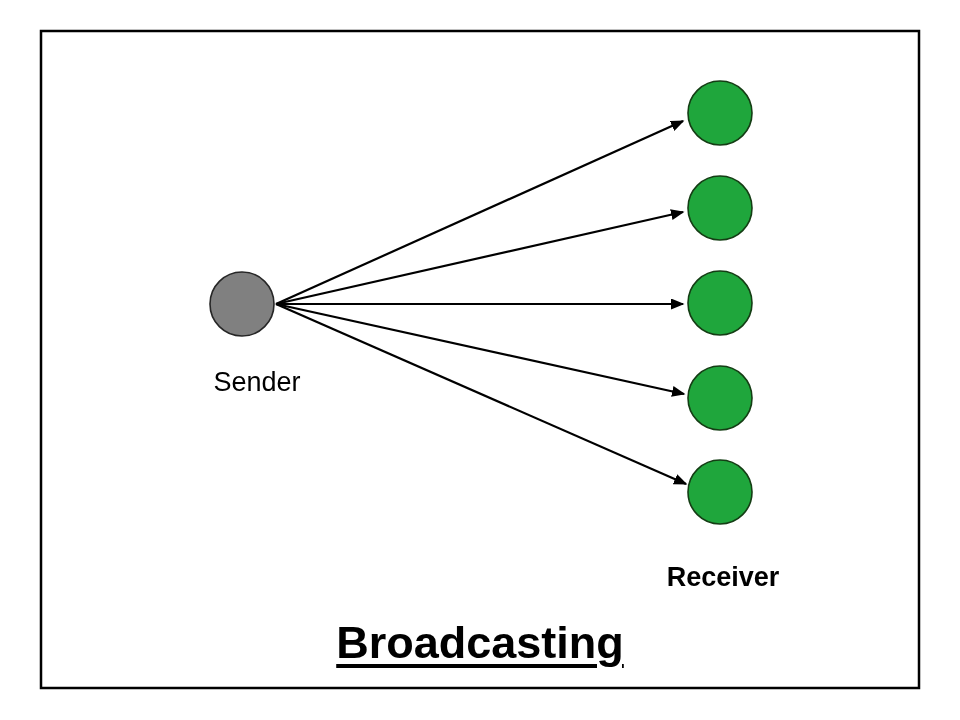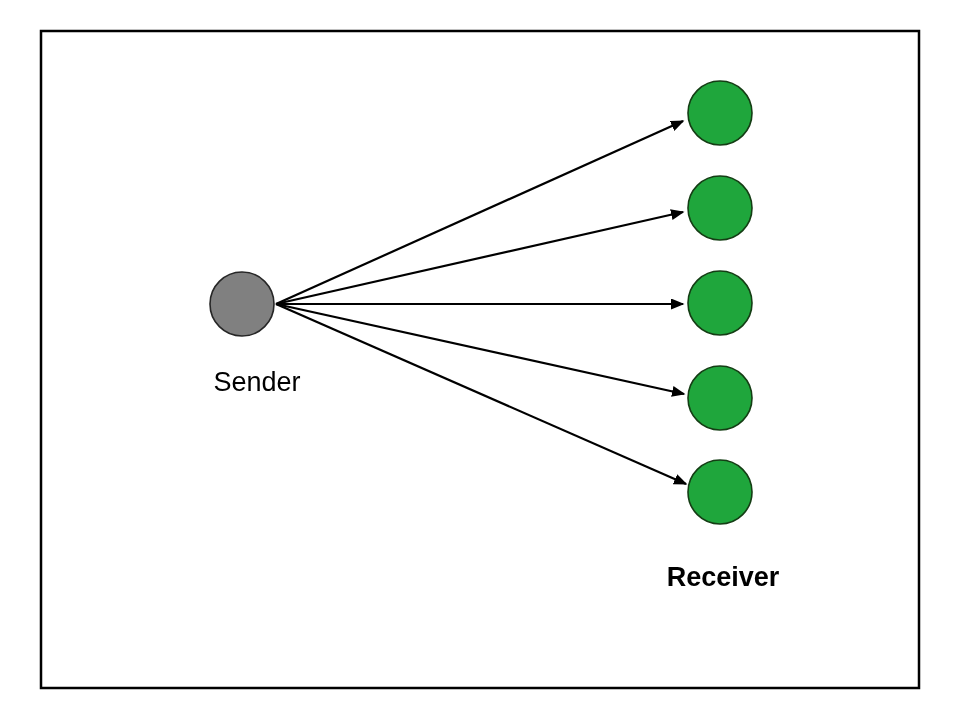--- a/index.html
+++ b/index.html
@@ -67,14 +67,15 @@
         <circle cx="720" cy="113" r="32" fill="#1FA63C" stroke="#143D14" stroke-width="1.6"></circle>
         <circle cx="720" cy="208" r="32" fill="#1FA63C" stroke="#143D14" stroke-width="1.6"></circle>
         <circle cx="720" cy="303" r="32" fill="#1FA63C" stroke="#143D14" stroke-width="1.6"></circle>
         <circle cx="720" cy="398" r="32" fill="#1FA63C" stroke="#143D14" stroke-width="1.6"></circle>
         <circle cx="720" cy="492" r="32" fill="#1FA63C" stroke="#143D14" stroke-width="1.6"></circle>
       </g>
   </svg>
 
   <div class="node-label" id="sender-label" style="left: 257px; top: 367px;">Sender</div>
   <div class="node-label" id="receiver-label" style="left: 723px; top: 562px; font-weight: bold;">Receiver</div>
+  <div class="slide-title" id="slide-title" style="left: 480px; top: 620px; color: rgb(0, 0, 0);">Broadcasting</div>
 
 </div>
 
 </body></html>

